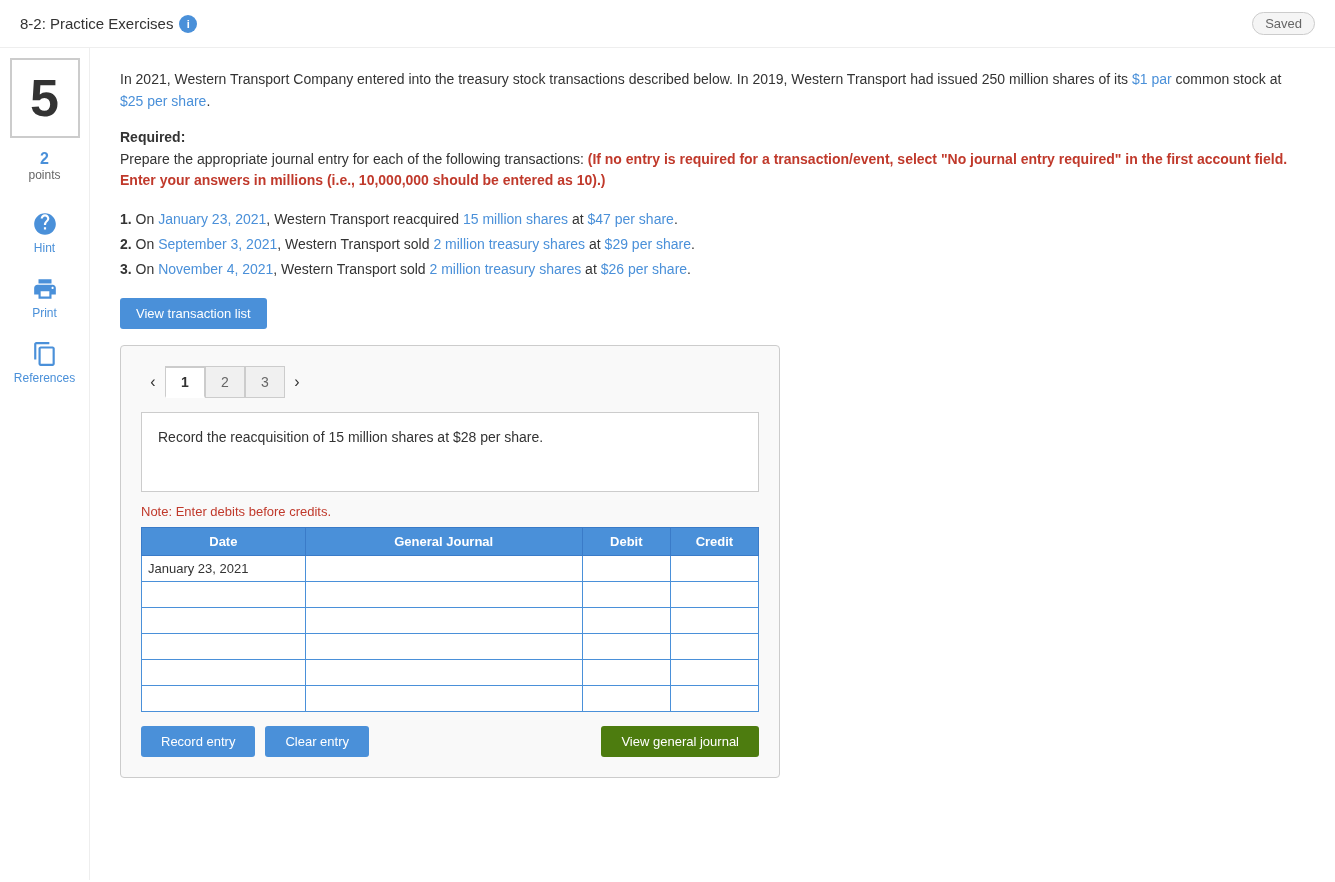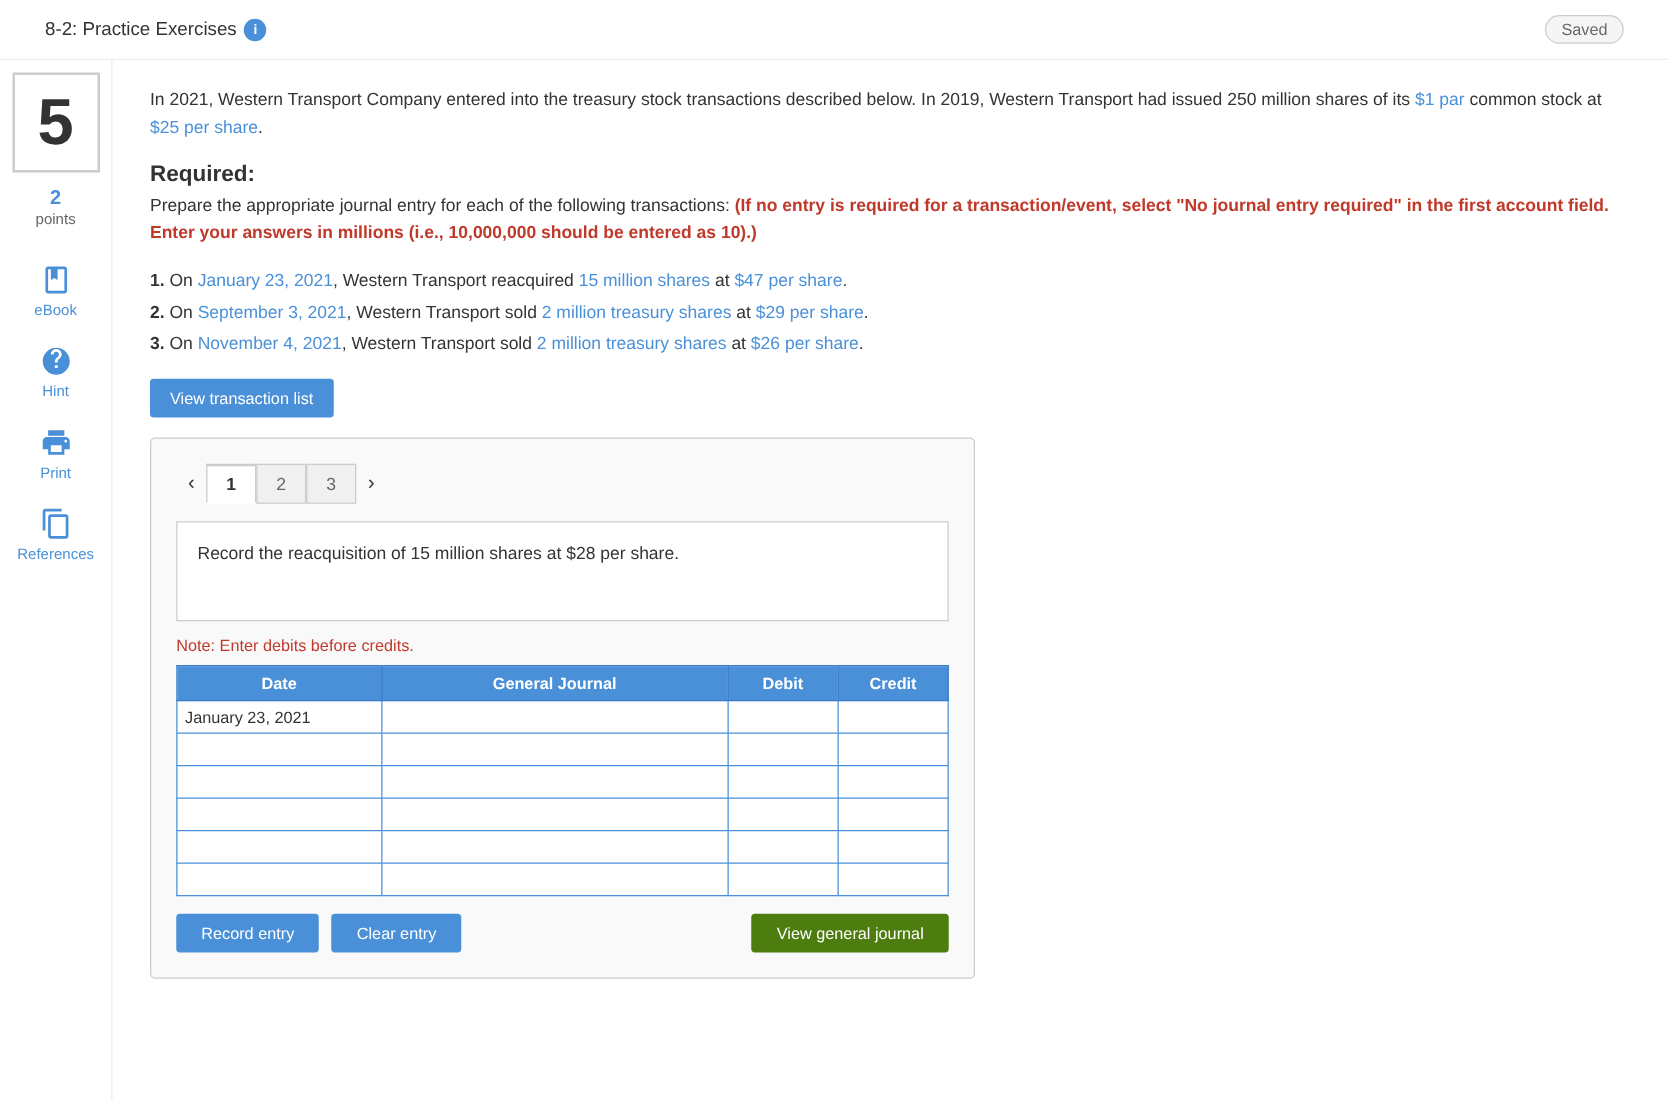--- a/index.html
+++ b/index.html
@@ -1,20 +1,20 @@
 <!DOCTYPE html>
 <html><head>
   <meta charset="utf-8">
   <style>
     * { box-sizing: border-box; margin: 0; padding: 0; }
     body { font-family: Arial, sans-serif; font-size: 14px; background: #fff; color: #333; }
 
     .header-bar {
       display: flex; align-items: center; justify-content: space-between;
-      padding: 12px 36px; border-bottom: 1px solid #eee;
+      padding: 12px 20px; border-bottom: 1px solid #eee;
     }
     .header-title { font-size: 15px; color: #333; display: flex; align-items: center; gap: 6px; }
     .info-icon {
       display: inline-flex; align-items: center; justify-content: center;
       width: 18px; height: 18px; border-radius: 50%; background: #4a90d9;
       color: white; font-size: 11px; font-weight: bold; cursor: pointer;
     }
     .saved-badge {
       border: 1px solid #ccc; border-radius: 12px; padding: 3px 12px;
       font-size: 13px; color: #666; background: #f5f5f5;
@@ -49,21 +49,21 @@
     }
     .sidebar-label { font-size: 12px; color: #4a90d9; text-align: center; }
 
     
     .content-area { flex: 1; padding: 20px 30px; }
 
     .problem-text { font-size: 14px; line-height: 1.6; margin-bottom: 16px; }
     .problem-text .blue { color: #4a90d9; }
 
     .required-section { margin-bottom: 16px; }
-    .required-section .required-label { font-weight: bold; font-size: 18px; margin-bottom: 4px; }
+    .required-section .required-label { font-weight: bold; font-size: 14px; margin-bottom: 4px; }
     .required-section .required-text { font-size: 14px; line-height: 1.5; }
     .required-section .red-instruction { color: #c0392b; font-weight: bold; }
 
     .transactions-list { margin-bottom: 16px; font-size: 14px; line-height: 1.8; }
     .transactions-list .blue { color: #4a90d9; }
 
     .view-transaction-btn {
       background: #4a90d9; color: white; border: none; padding: 8px 16px;
       font-size: 13px; cursor: pointer; border-radius: 3px; margin-bottom: 16px;
     }
@@ -140,28 +140,20 @@
 
   <div class="sidebar">
     <div class="question-number-box">
       <span>5</span>
     </div>
     <div class="points-label">
       <div class="num">2</div>
       <div class="text">points</div>
     </div>
 
-    <div class="sidebar-item">
-      <div class="sidebar-icon">
-        <svg width="26" height="26" viewBox="0 0 24 24" fill="#4a90d9">
-          <path d="M18 2H6c-1.1 0-2 .9-2 2v16c0 1.1.9 2 2 2h12c1.1 0 2-.9 2-2V4c0-1.1-.9-2-2-2zm0 18H6V4h2v8l2.5-1.5L13 12V4h5v16z"></path>
-        </svg>
-      </div>
-      <span class="sidebar-label">eBook</span>
-    </div>
 
     <div class="sidebar-item">
       <div class="sidebar-icon">
         <svg width="26" height="26" viewBox="0 0 24 24" fill="#4a90d9">
           <path d="M12 2C6.48 2 2 6.48 2 12s4.48 10 10 10 10-4.48 10-10S17.52 2 12 2zm1 15h-2v-2h2v2zm2.07-7.75l-.9.92C13.45 10.9 13 11.5 13 13h-2v-.5c0-1.1.45-2.1 1.17-2.83l1.24-1.26c.37-.36.59-.86.59-1.41 0-1.1-.9-2-2-2s-2 .9-2 2H8c0-2.21 1.79-4 4-4s4 1.79 4 4c0 .88-.36 1.68-.93 2.25z"></path>
         </svg>
       </div>
       <span class="sidebar-label">Hint</span>
     </div>
 

